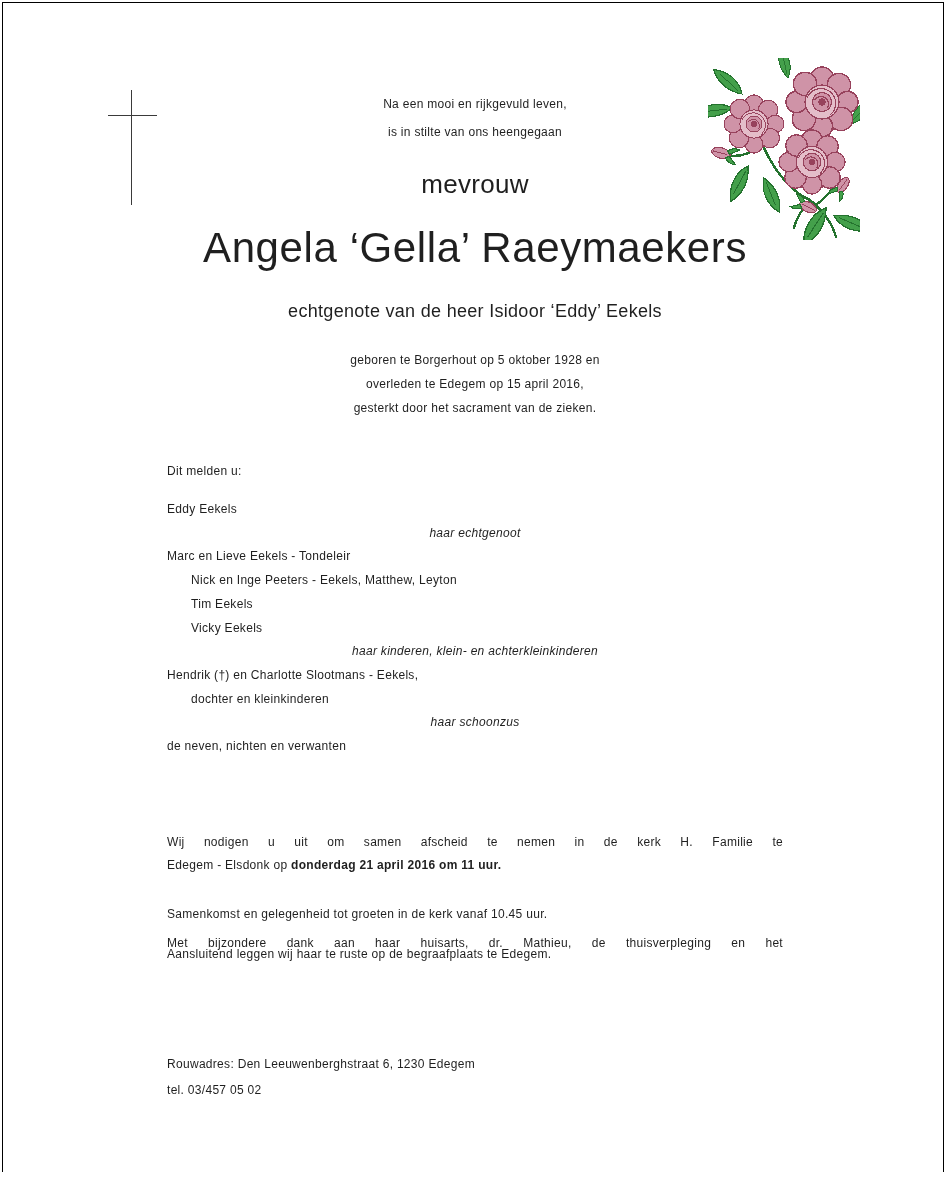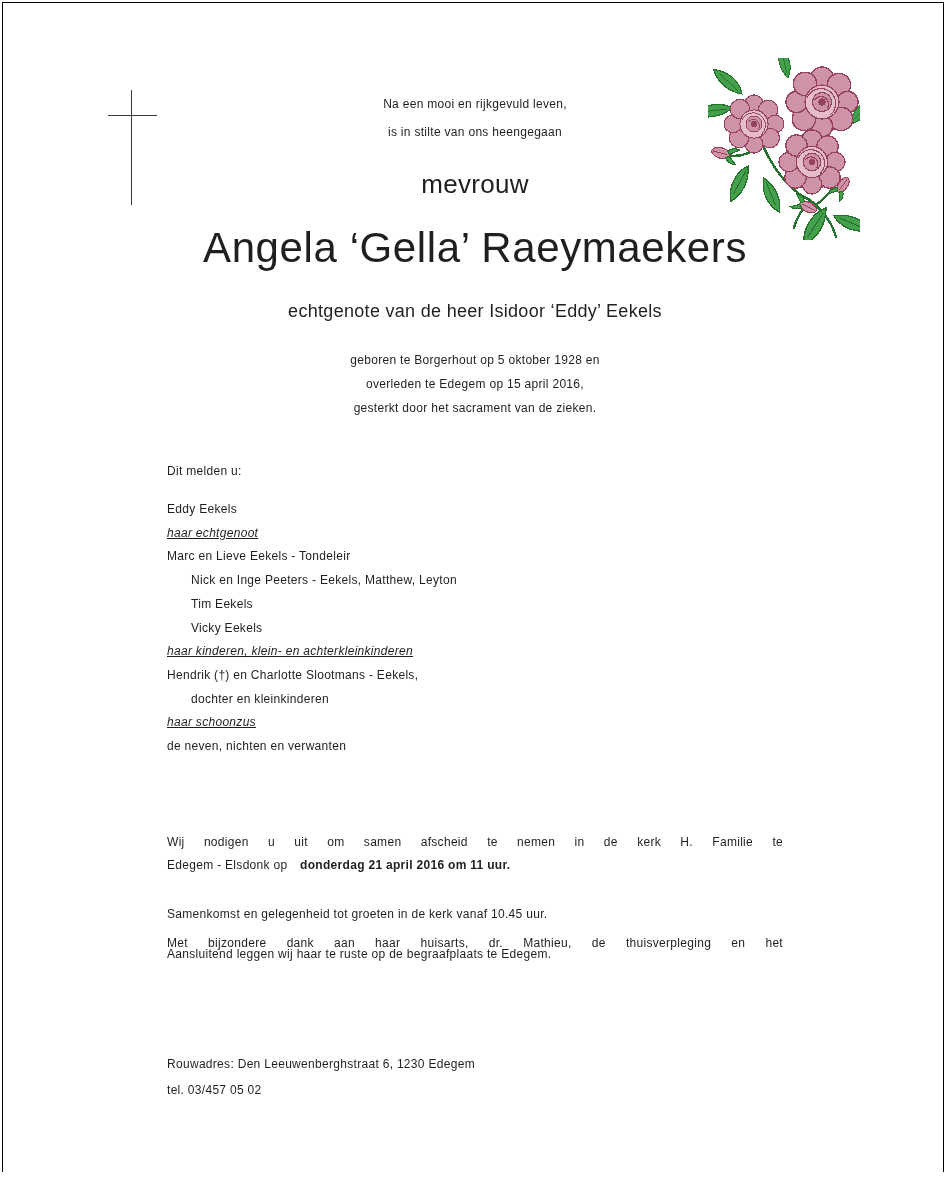--- a/index.html
+++ b/index.html
@@ -39,29 +39,29 @@
   .center{text-align:center;}
   .intro{top:90px;line-height:28px;}
   .honorific{top:169px;font-size:26px;line-height:31px;}
   .name{top:224px;font-size:42px;line-height:48px;letter-spacing:0.6px;}
   .spouse{top:296px;font-size:18px;line-height:31px;}
   .dates{top:348px;line-height:24px;}
   .announce{top:460px;}
   .family{top:498px;line-height:23.7px;}
   .fl{min-height:23.7px;}
   .ind{padding-left:24px;}
-  .attr{font-style:italic;text-align:left;text-decoration:underline;}
+  .attr{font-style:italic;text-align:center;}
   .invite{top:831px;line-height:22.5px;}
   .jline{text-align:justify;text-align-last:justify;}
   .gathering{top:903px;}
   .burial{top:943px;}
   .thanks{top:932px;line-height:22.5px;}
   .rouwadres{top:1053px;}
   .condole-row{top:1079px;display:flex;justify-content:space-between;align-items:baseline;}
-  b{font-weight:bold;margin-left:9px;}
+  b{font-weight:bold;}
 </style>
 </head>
 <body>
 
 <div class="frame"></div>
 
 <div class="cross-v"></div>
 <div class="cross-h"></div>
 
 <svg class="roses" width="152" height="182" viewBox="0 0 152 182" shape-rendering="crispEdges" aria-hidden="true">

